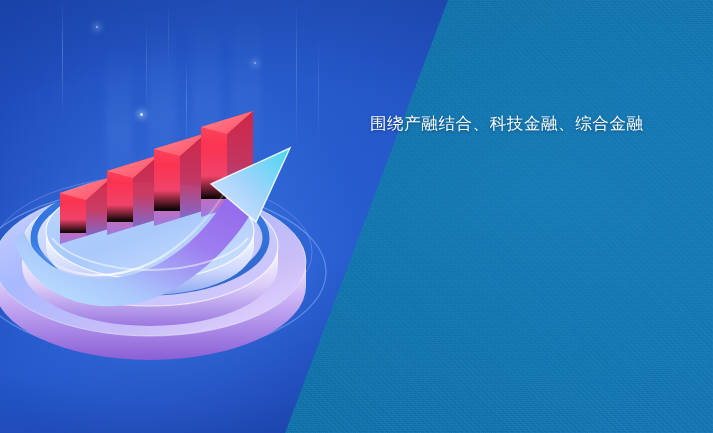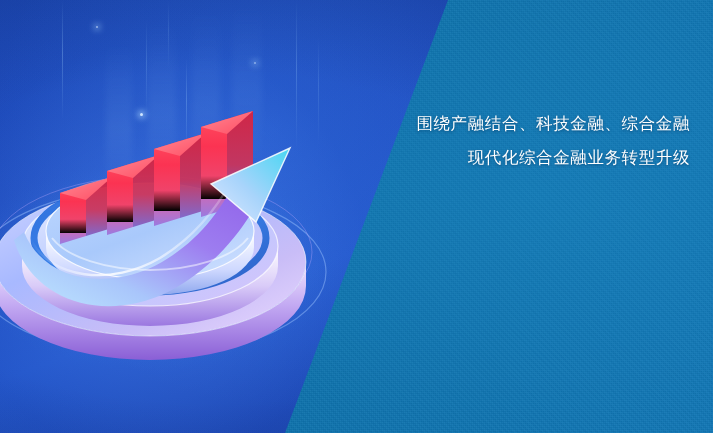--- a/index.html
+++ b/index.html
@@ -88,21 +88,21 @@
   }
   .para {
     color: #ffffff;
     font-size: 16.5px;
     line-height: 34px;
     letter-spacing: 0.6px;
     font-weight: 500;
     text-shadow: 0 1px 3px rgba(0,40,80,0.55);
     white-space: nowrap;
   }
-  .para .line { display: block; text-align: right; }
+  .para .line { display: block; }
   .para-gap { height: 14px; }
 </style>
 </head>
 <body>
 
 <div id="stage">
 
   <div class="bg-left"></div>
   <div class="bg-left-vignette"></div>
 
@@ -281,20 +281,19 @@
     <path d="M 52 238 A 104 48 0 0 0 248 238" fill="none" stroke="#ffffff" stroke-opacity="0.5" stroke-width="2"></path>
   </svg>
 
   <div class="bg-right"></div>
   <div class="bg-right-noise"></div>
   <div class="bg-right-tint"></div>
 
   <div class="copy">
     <div class="para">
       <span class="line">围绕产融结合、科技金融、综合金融</span>
-      <span class="line">现代化综合金融业务转型升级</span>
     </div>
     <div class="para-gap"></div>
     <div class="para">
     </div>
   </div>
 
 </div>
 
 </body></html>

